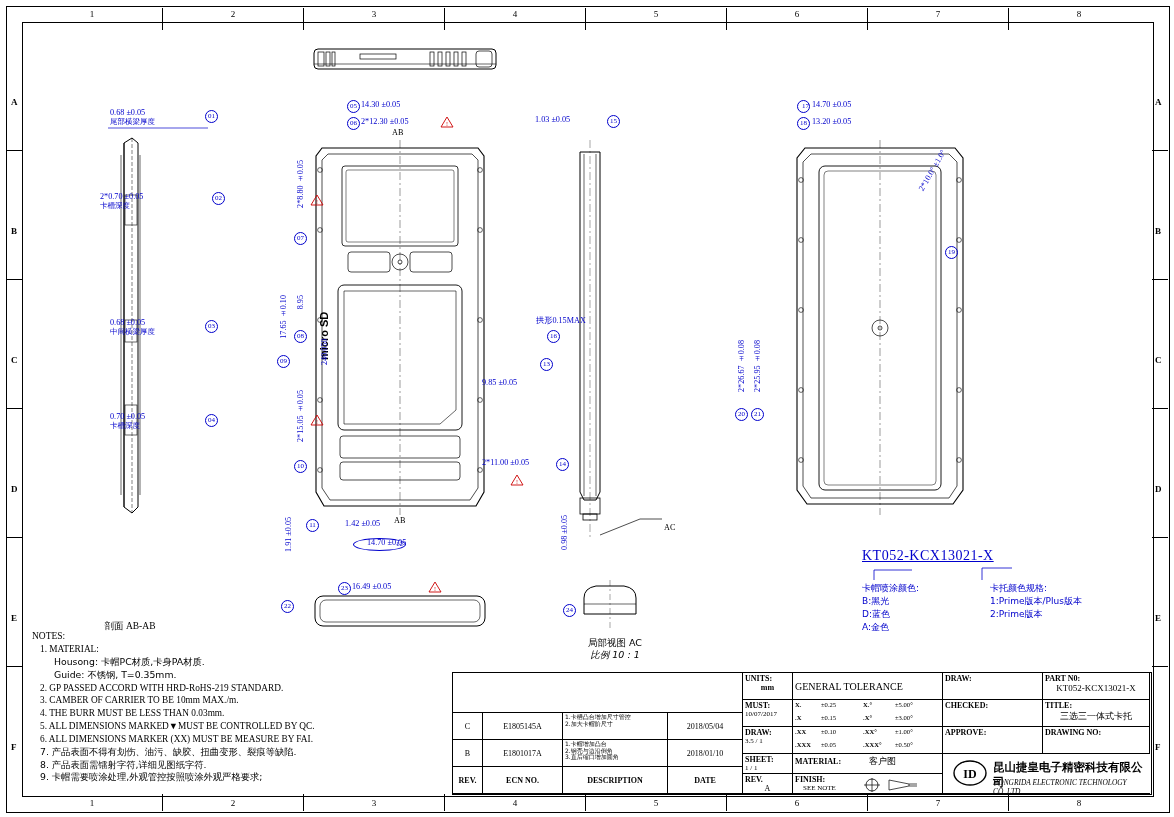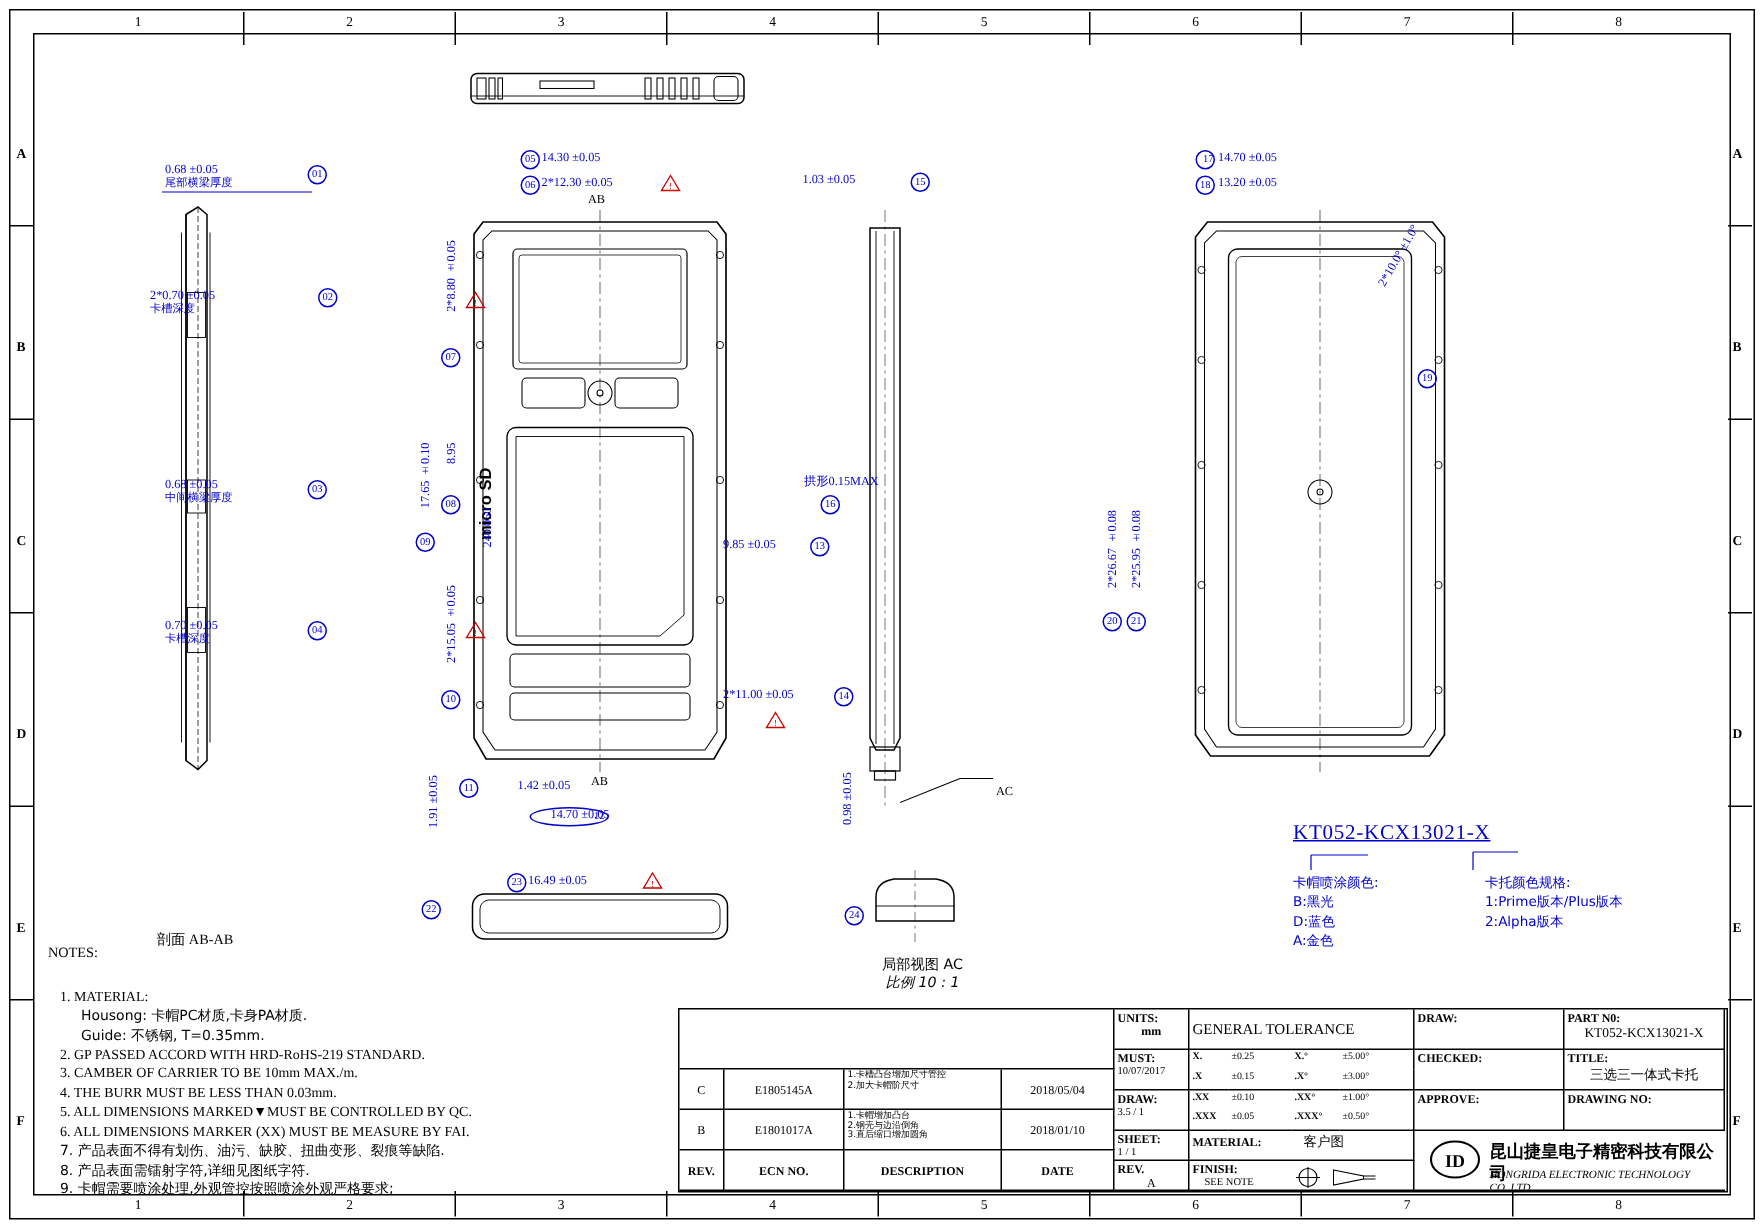--- a/index.html
+++ b/index.html
@@ -291,21 +291,21 @@
       </svg>
   </div>
 
   <div class="abs dimtxt" style="left:320px;top:365px;transform:rotate(-90deg);transform-origin:left top;">240.050</div>
 
   <div class="abs dimtxt" style="left:345px;top:519px;">1.42 ±0.05</div>
   <div class="abs balloon" style="left:306px;top:519px;">11</div>
   <div class="abs dimtxt" style="left:367px;top:538px;">14.70 ±0.05</div>
   <div class="abs balloon" style="left:353px;top:538px;padding-left:40px;">12</div>
 
-  <div class="abs dimtxt" style="left:482px;top:358px;">9.85 ±0.05</div>
+  <div class="abs dimtxt" style="left:482px;top:378px;">9.85 ±0.05</div>
   <div class="abs balloon" style="left:540px;top:358px;">13</div>
 
   <div class="abs dimtxt" style="left:482px;top:458px;">2*11.00 ±0.05</div>
   <div class="abs balloon" style="left:556px;top:458px;">14</div>
   <div class="abs" style="left:510px;top:474px;">
     <svg width="14" height="12">
         <polygon points="7,1 13,11 1,11" fill="none" stroke="#cc0000" stroke-width="0.9"></polygon>
         <text x="7" y="10" font-size="6" fill="#cc0000" text-anchor="middle">!</text>
       </svg>
   </div>
@@ -355,28 +355,28 @@
     <div style="position:relative;height:50px;">
       <div class="abs" style="left:0;top:0;">
         <div class="bluetxt cn">卡帽喷涂颜色:</div>
         <div class="bluetxt cn">B:黑光</div>
         <div class="bluetxt cn">D:蓝色</div>
         <div class="bluetxt cn">A:金色</div>
       </div>
       <div class="abs" style="left:128px;top:0;">
         <div class="bluetxt cn">卡托颜色规格:</div>
         <div class="bluetxt cn">1:Prime版本/Plus版本</div>
-        <div class="bluetxt cn">2:Alpha版本</div>
+        <div class="bluetxt cn">2:Prime版本</div>
       </div>
     </div>
   </div>
 
   <div class="abs notes">
     <div class="hdr">NOTES:</div>
-    <div style="padding-left:8px;margin-top:16px;">1. MATERIAL:</div>
+    <div style="padding-left:8px;">1. MATERIAL:</div>
     <div class="cn" style="padding-left:22px;">Housong: 卡帽PC材质,卡身PA材质.</div>
     <div class="cn" style="padding-left:22px;">Guide:  不锈钢, T=0.35mm.</div>
     <div style="padding-left:8px;">2. GP PASSED ACCORD WITH HRD-RoHS-219 STANDARD.</div>
     <div style="padding-left:8px;">3. CAMBER OF CARRIER TO BE 10mm MAX./m.</div>
     <div style="padding-left:8px;">4. THE BURR MUST BE LESS THAN 0.03mm.</div>
     <div style="padding-left:8px;">5. ALL DIMENSIONS MARKED▼MUST BE CONTROLLED BY QC.</div>
     <div style="padding-left:8px;">6. ALL DIMENSIONS MARKER (XX) MUST BE MEASURE BY FAI.</div>
     <div class="cn" style="padding-left:8px;">7. 产品表面不得有划伤、油污、缺胶、扭曲变形、裂痕等缺陷.</div>
     <div class="cn" style="padding-left:8px;">8. 产品表面需镭射字符,详细见图纸字符.</div>
     <div class="cn" style="padding-left:8px;">9. 卡帽需要喷涂处理,外观管控按照喷涂外观严格要求;</div>

